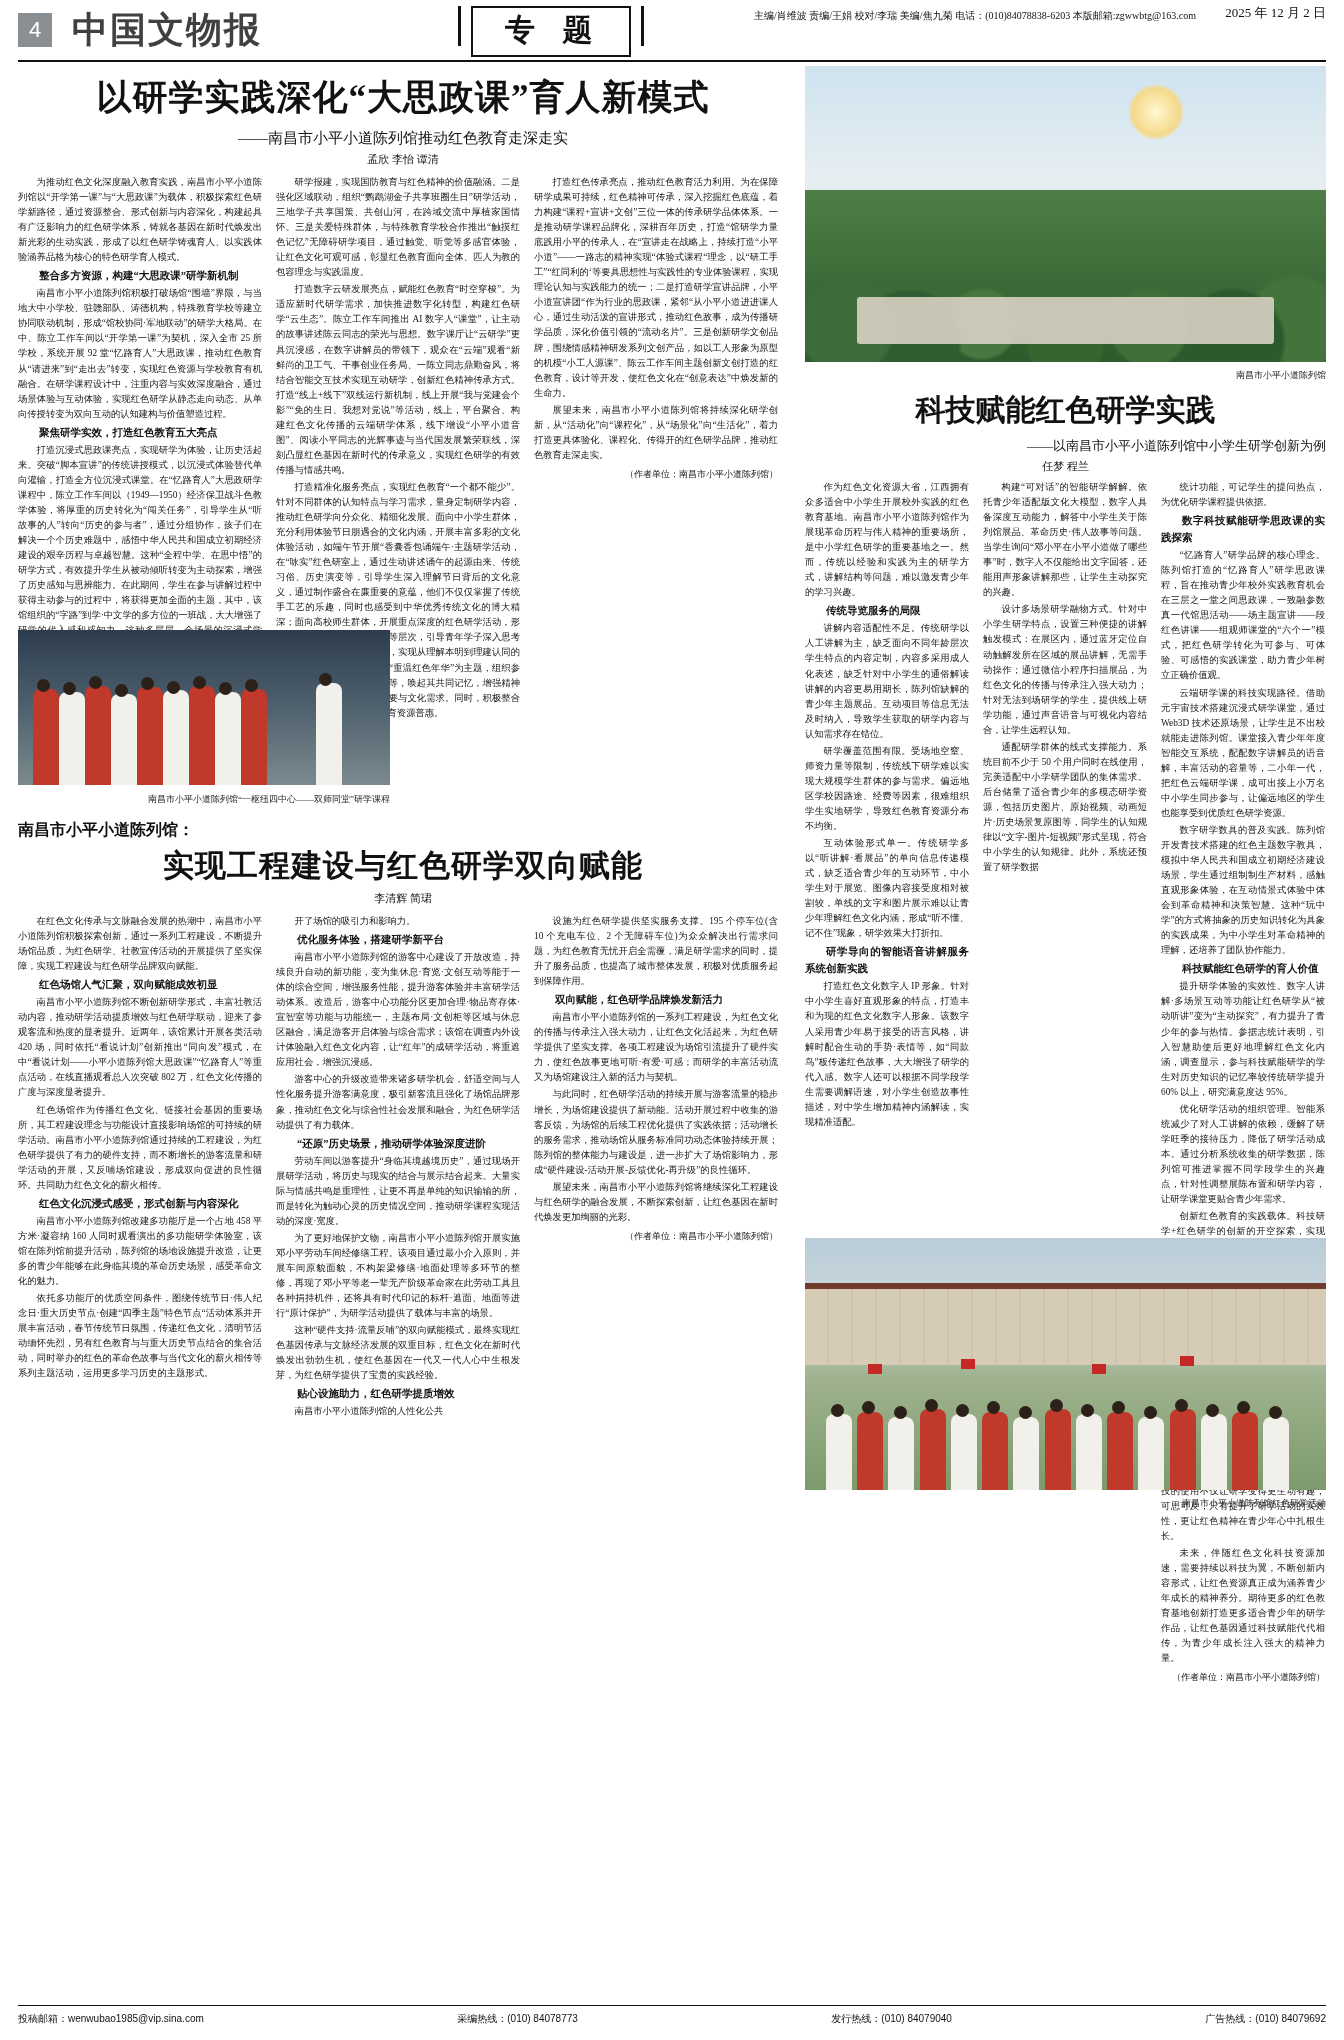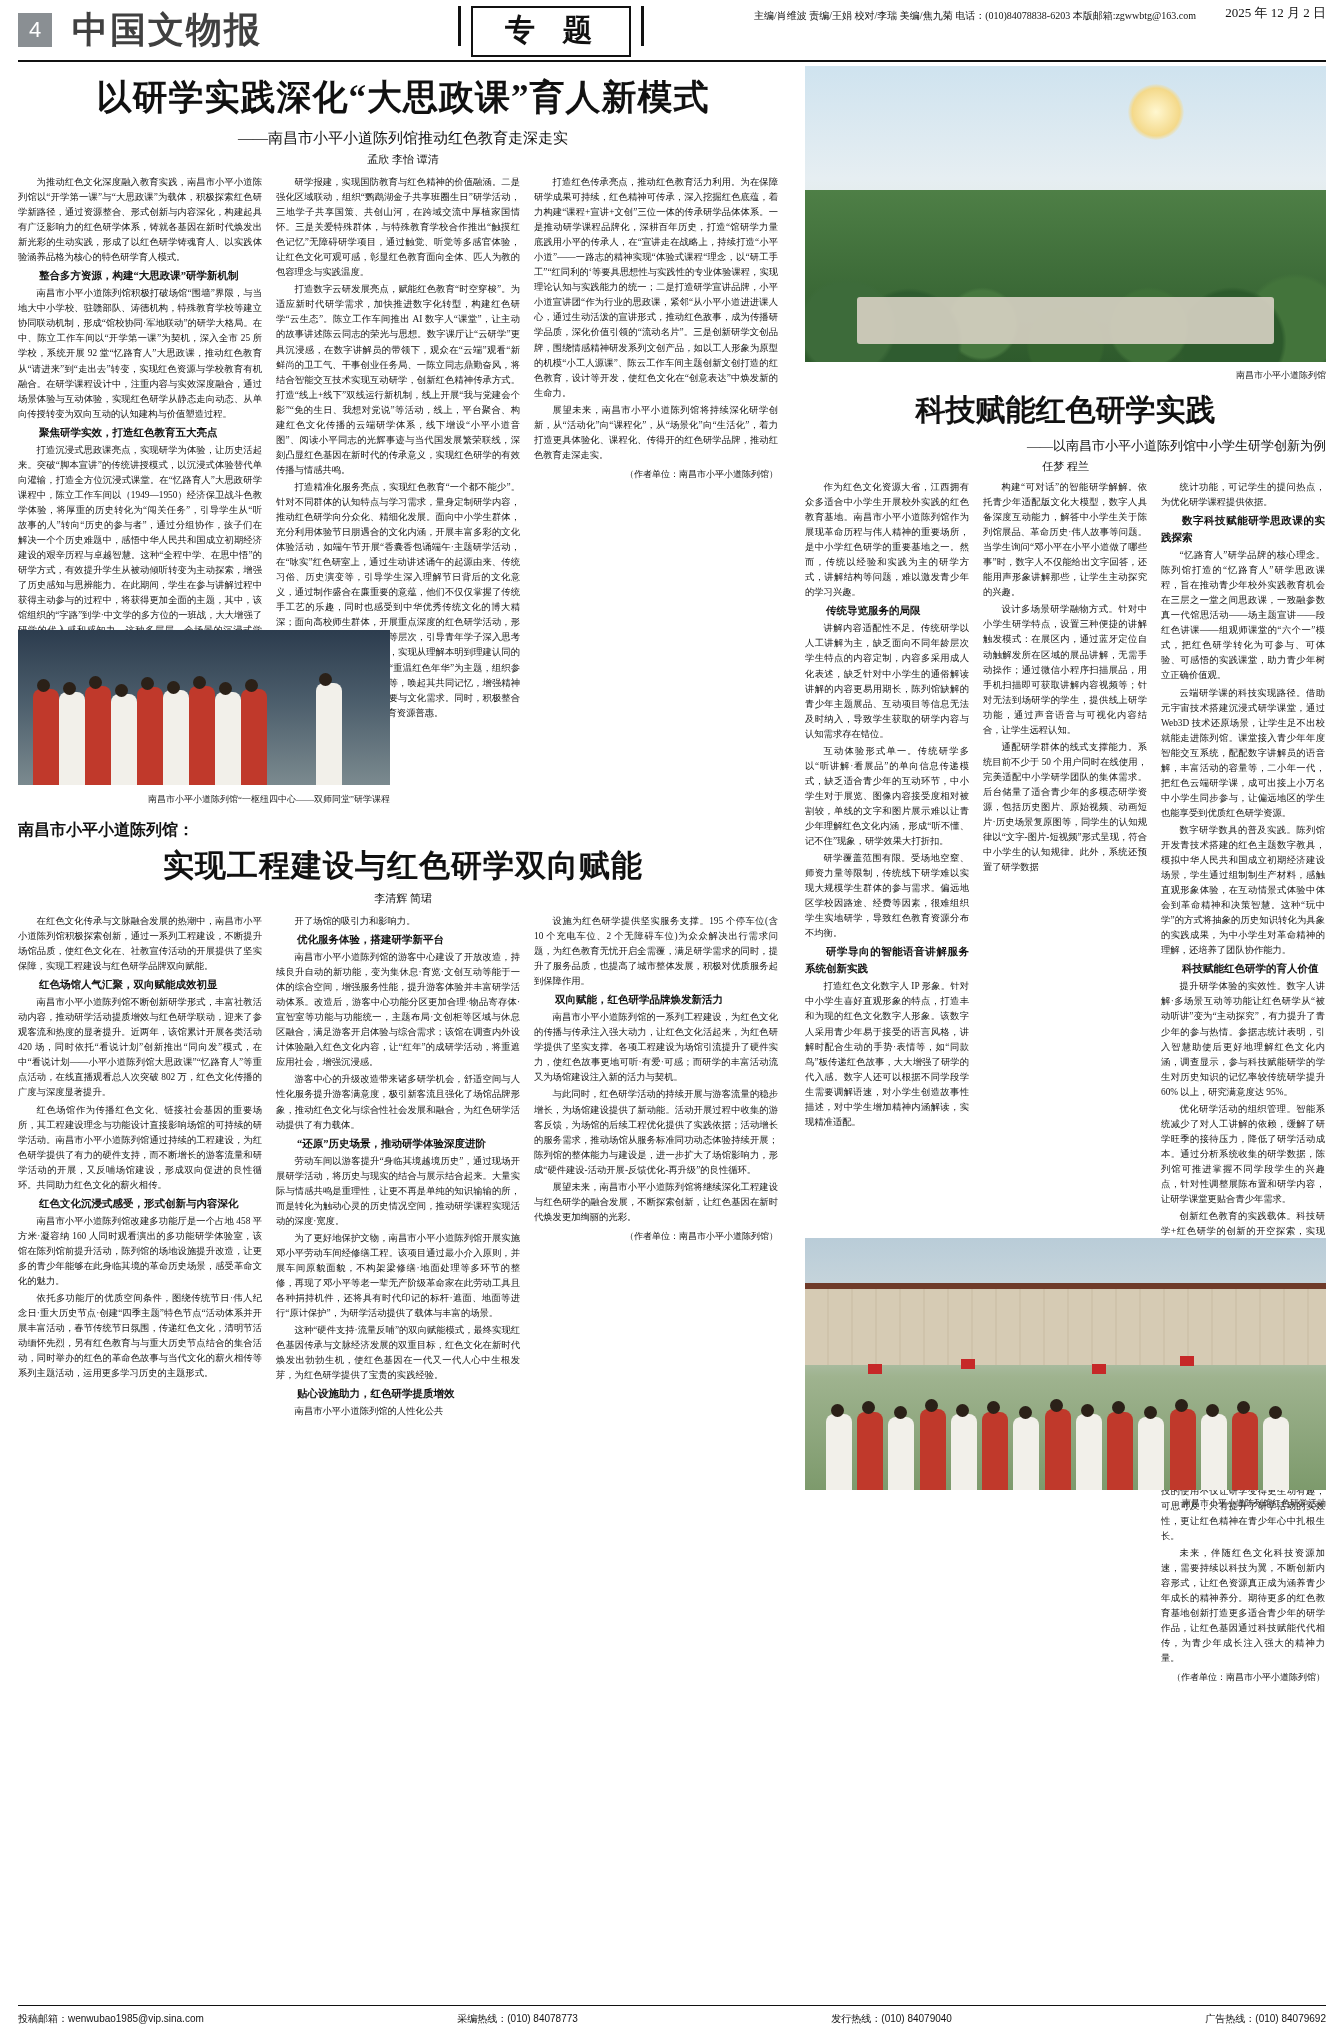--- a/index.html
+++ b/index.html
@@ -150,28 +150,28 @@
 
   <div class="artB">
     <div class="title">科技赋能红色研学实践</div>
     <div class="subtitle">——以南昌市小平小道陈列馆中小学生研学创新为例</div>
     <div class="byline">任梦  程兰</div>
     <div class="artB-cols">
       <div class="artB-col col-text">
         <p>作为红色文化资源大省，江西拥有众多适合中小学生开展校外实践的红色教育基地。南昌市小平小道陈列馆作为展现革命历程与伟人精神的重要场所，是中小学红色研学的重要基地之一。然而，传统以经验和实践为主的研学方式，讲解结构等问题，难以激发青少年的学习兴趣。</p>
         <p class="subhead">传统导览服务的局限</p>
         <p>讲解内容适配性不足。传统研学以人工讲解为主，缺乏面向不同年龄层次学生特点的内容定制，内容多采用成人化表述，缺乏针对中小学生的通俗解读讲解的内容更易用期长，陈列馆缺解的青少年主题展品、互动项目等信息无法及时纳入，导致学生获取的研学内容与认知需求存在错位。</p>
+        <p>研学覆盖范围有限。受场地空窒、师资力量等限制，传统线下研学难以实现大规模学生群体的参与需求。偏远地区学校因路途、经费等因素，很难组织学生实地研学，导致红色教育资源分布不均衡。</p>
         <p>互动体验形式单一。传统研学多以“听讲解·看展品”的单向信息传递模式，缺乏适合青少年的互动环节，中小学生对于展览、图像内容接受度相对被割较，单线的文字和图片展示难以让青少年理解红色文化内涵，形成“听不懂、记不住”现象，研学效果大打折扣。</p>
-        <p>研学覆盖范围有限。受场地空窒、师资力量等限制，传统线下研学难以实现大规模学生群体的参与需求。偏远地区学校因路途、经费等因素，很难组织学生实地研学，导致红色教育资源分布不均衡。</p>
         <p class="subhead">研学导向的智能语音讲解服务系统创新实践</p>
         <p>打造红色文化数字人 IP 形象。针对中小学生喜好直观形象的特点，打造丰和为现的红色文化数字人形象。该数字人采用青少年易于接受的语言风格，讲解时配合生动的手势·表情等，如“同款鸟”板传递红色故事，大大增强了研学的代入感。数字人还可以根据不同学段学生需要调解语速，对小学生创造故事性描述，对中学生增加精神内涵解读，实现精准适配。</p>
       </div>
       <div class="artB-col col-text">
         <p>构建“可对话”的智能研学解解。依托青少年适配版文化大模型，数字人具备深度互动能力，解答中小学生关于陈列馆展品、革命历史·伟人故事等问题。当学生询问“邓小平在小平小道做了哪些事”时，数字人不仅能给出文字回答，还能用声形象讲解那些，让学生主动探究的兴趣。</p>
-        <p>设计多场景研学融物方式。针对中小学生研学特点，设置三种便捷的讲解触发模式：在展区内，通过蓝牙定位自动触解发所在区域的展品讲解，无需手动操作；通过微信小程序扫描展品，用手机扫描即可获取讲解内容视频等；针对无法到场研学的学生，提供线上研学功能，通过声音语音与可视化内容结合，让学生远程认知。</p>
+        <p>设计多场景研学融物方式。针对中小学生研学特点，设置三种便捷的讲解触发模式：在展区内，通过蓝牙定位自动触解发所在区域的展品讲解，无需手动操作；通过微信小程序扫描展品，为红色文化的传播与传承注入强大动力；针对无法到场研学的学生，提供线上研学功能，通过声音语音与可视化内容结合，让学生远程认知。</p>
         <p>通配研学群体的线式支撑能力。系统目前不少于 50 个用户同时在线使用，完美适配中小学研学团队的集体需求。后台储量了适合青少年的多模态研学资源，包括历史图片、原始视频、动画短片·历史场景复原图等，同学生的认知规律以“文字-图片-短视频”形式呈现，符合中小学生的认知规律。此外，系统还预置了研学数据</p>
       </div>
       <div class="artB-col col-text">
         <p>统计功能，可记学生的提问热点，为优化研学课程提供依据。</p>
         <p class="subhead">数字科技赋能研学思政课的实践探索</p>
         <p>“忆路育人”研学品牌的核心理念。陈列馆打造的“忆路育人”研学思政课程，旨在推动青少年校外实践教育机会在三层之一堂之间思政课，一致融参数真一代馆思活动——场主题宣讲——段红色讲课——组观师课堂的“六个一”模式，把红色研学转化为可参与、可体验、可感悟的实践课堂，助力青少年树立正确价值观。</p>
         <p>云端研学课的科技实现路径。借助元宇宙技术搭建沉浸式研学课堂，通过 Web3D 技术还原场景，让学生足不出校就能走进陈列馆。课堂接入青少年年度智能交互系统，配配数字讲解员的语音解，丰富活动的容量等，二小年一代，把红色云端研学课，成可出接上小万名中小学生同步参与，让偏远地区的学生也能享受到优质红色研学资源。</p>
         <p>数字研学数具的普及实践。陈列馆开发青技术搭建的红色主题数字教具，模拟中华人民共和国成立初期经济建设场景，学生通过组制制生产材料，感触直观形象体验，在互动情景式体验中体会到革命精神和决策智慧。这种“玩中学”的方式将抽象的历史知识转化为具象的实践成果，为中小学生对革命精神的理解，还培养了团队协作能力。</p>
         <p class="subhead">科技赋能红色研学的育人价值</p>
         <p>提升研学体验的实效性。数字人讲解·多场景互动等功能让红色研学从“被动听讲”变为“主动探究”，有力提升了青少年的参与热情。参据志统计表明，引入智慧助使后更好地理解红色文化内涵，调查显示，参与科技赋能研学的学生对历史知识的记忆率较传统研学提升 60% 以上，研究满意度达 95%。</p>
@@ -211,21 +211,21 @@
     </div>
   </div>
   <div class="caption" style="position:absolute;left:18px;top:790px;width:372px;">南昌市小平小道陈列馆“一枢纽四中心——双师同堂”研学课程</div>
 
   <div class="artC">
     <div class="kicker">南昌市小平小道陈列馆：</div>
     <div class="title">实现工程建设与红色研学双向赋能</div>
     <div class="byline">李清辉  简珺</div>
     <div class="artC-cols">
       <div class="artC-col col-text">
-        <p>在红色文化传承与文脉融合发展的热潮中，南昌市小平小道陈列馆积极探索创新，通过一系列工程建设，不断提升场馆品质，使红色文化在、社教宣传活动的开展提供了坚实保障，实现工程建设与红色研学品牌双向赋能。</p>
+        <p>在红色文化传承与文脉融合发展的热潮中，南昌市小平小道陈列馆积极探索创新，通过一系列工程建设，不断提升场馆品质，为红色研学、社教宣传活动的开展提供了坚实保障，实现工程建设与红色研学品牌双向赋能。</p>
         <p class="subhead">红色场馆人气汇聚，双向赋能成效初显</p>
         <p>南昌市小平小道陈列馆不断创新研学形式，丰富社教活动内容，推动研学活动提质增效与红色研学联动，迎来了参观客流和热度的显著提升。近两年，该馆累计开展各类活动 420 场，同时依托“看说计划”创新推出“同向发”模式，在中“看说计划——小平小道陈列馆大思政课”“忆路育人”等重点活动，在线直播观看总人次突破 802 万，红色文化传播的广度与深度显著提升。</p>
         <p>红色场馆作为传播红色文化、链接社会基因的重要场所，其工程建设理念与功能设计直接影响场馆的可持续的研学活动。南昌市小平小道陈列馆通过持续的工程建设，为红色研学提供了有力的硬件支持，而不断增长的游客流量和研学活动的开展，又反哺场馆建设，形成双向促进的良性循环。共同助力红色文化的薪火相传。</p>
         <p class="subhead">红色文化沉浸式感受，形式创新与内容深化</p>
         <p>南昌市小平小道陈列馆改建多功能厅是一个占地 458 平方米·凝容纳 160 人同时观看演出的多功能研学体验室，该馆在陈列馆前提升活动，陈列馆的场地设施提升改造，让更多的青少年能够在此身临其境的革命历史场景，感受革命文化的魅力。</p>
         <p>依托多功能厅的优质空间条件，图绕传统节日·伟人纪念日·重大历史节点·创建“四季主题”特色节点“活动体系并开展丰富活动，春节传统节日氛围，传递红色文化，清明节活动缅怀先烈，另有红色教育与与重大历史节点结合的集合活动，同时举办的红色的革命色故事与当代文化的薪火相传等系列主题活动，运用更多学习历史的主题形式。</p>
       </div>
       <div class="artC-col col-text">
         <p>开了场馆的吸引力和影响力。</p>
         <p class="subhead">优化服务体验，搭建研学新平台</p>

